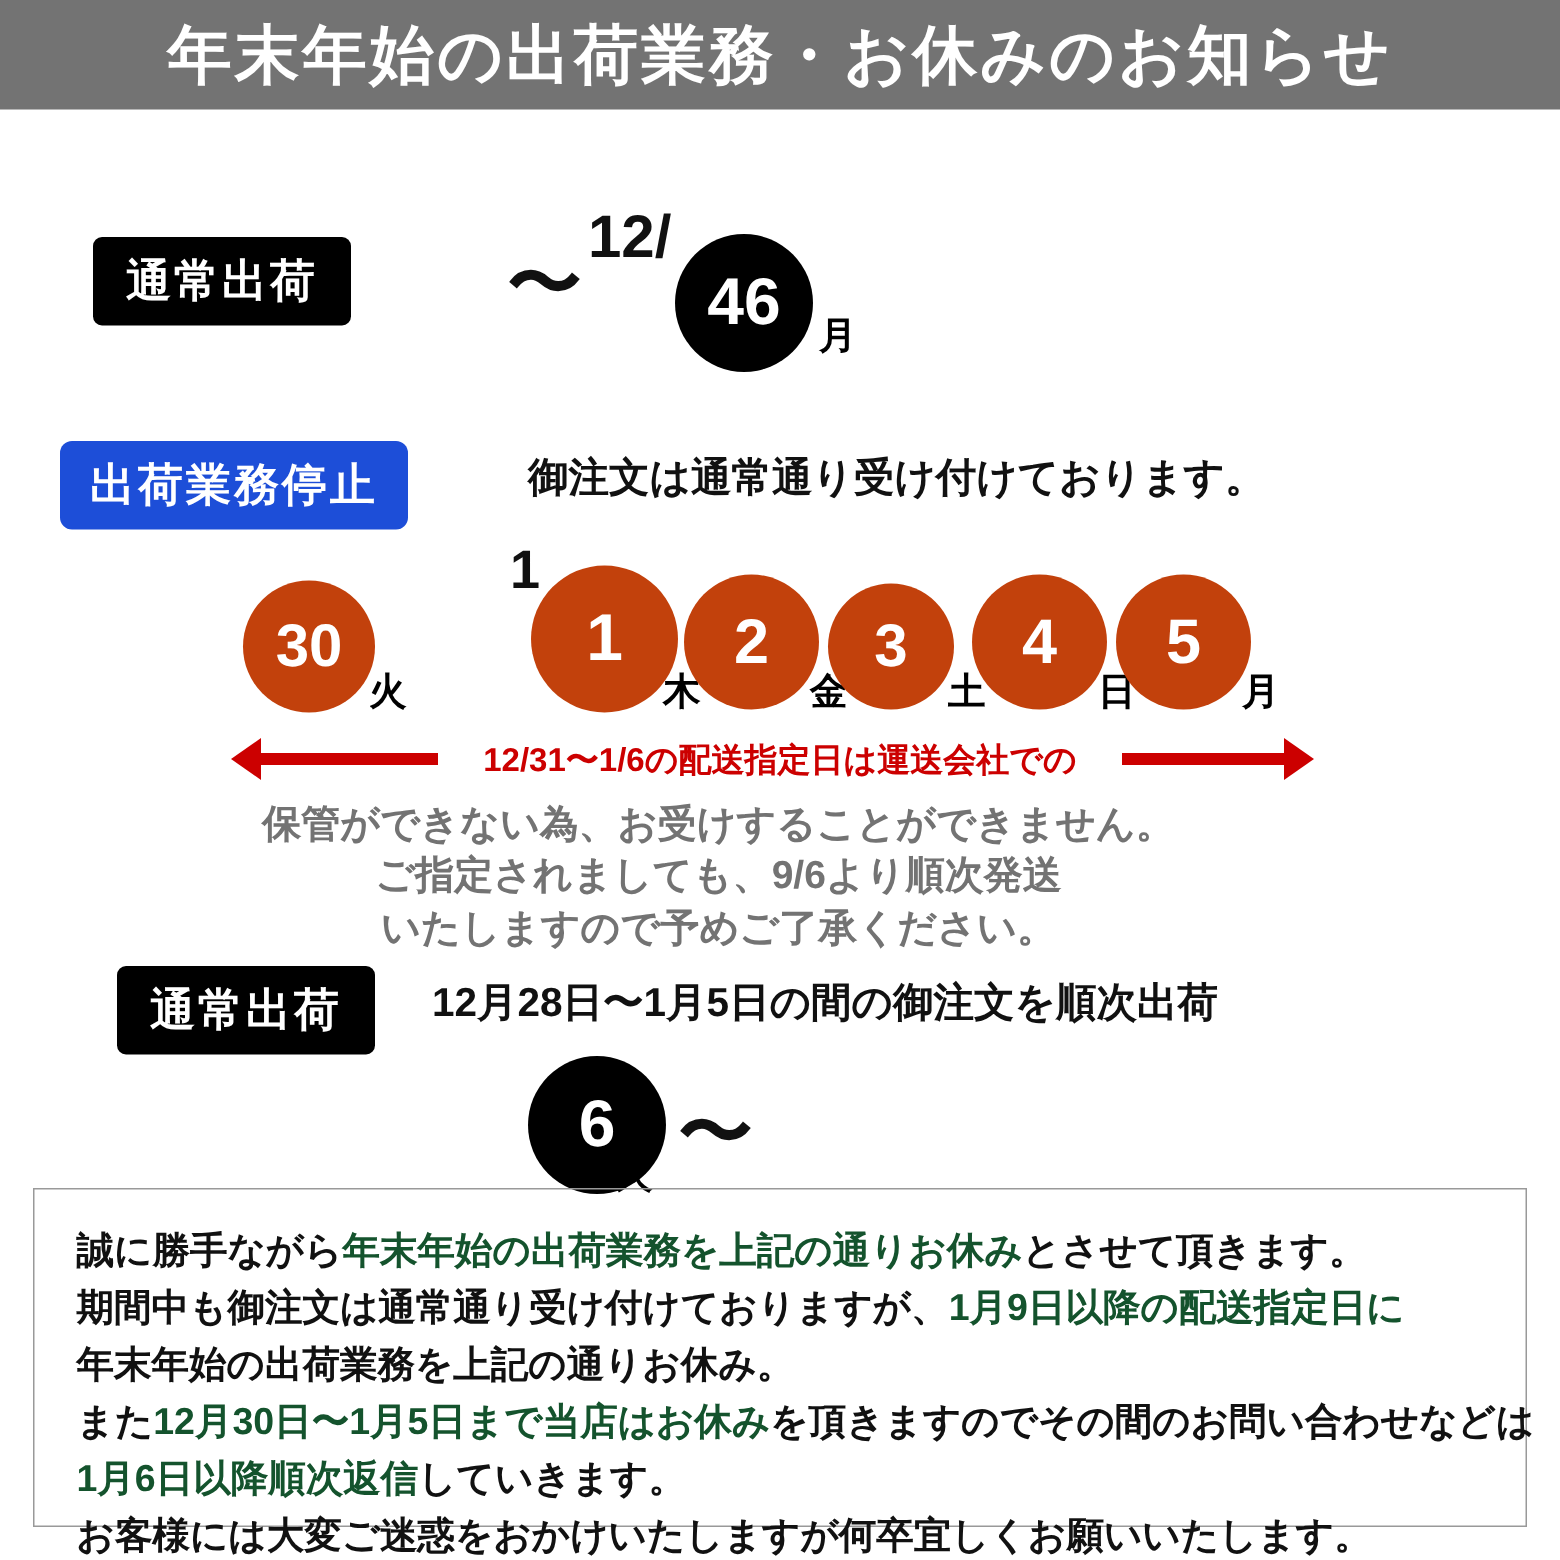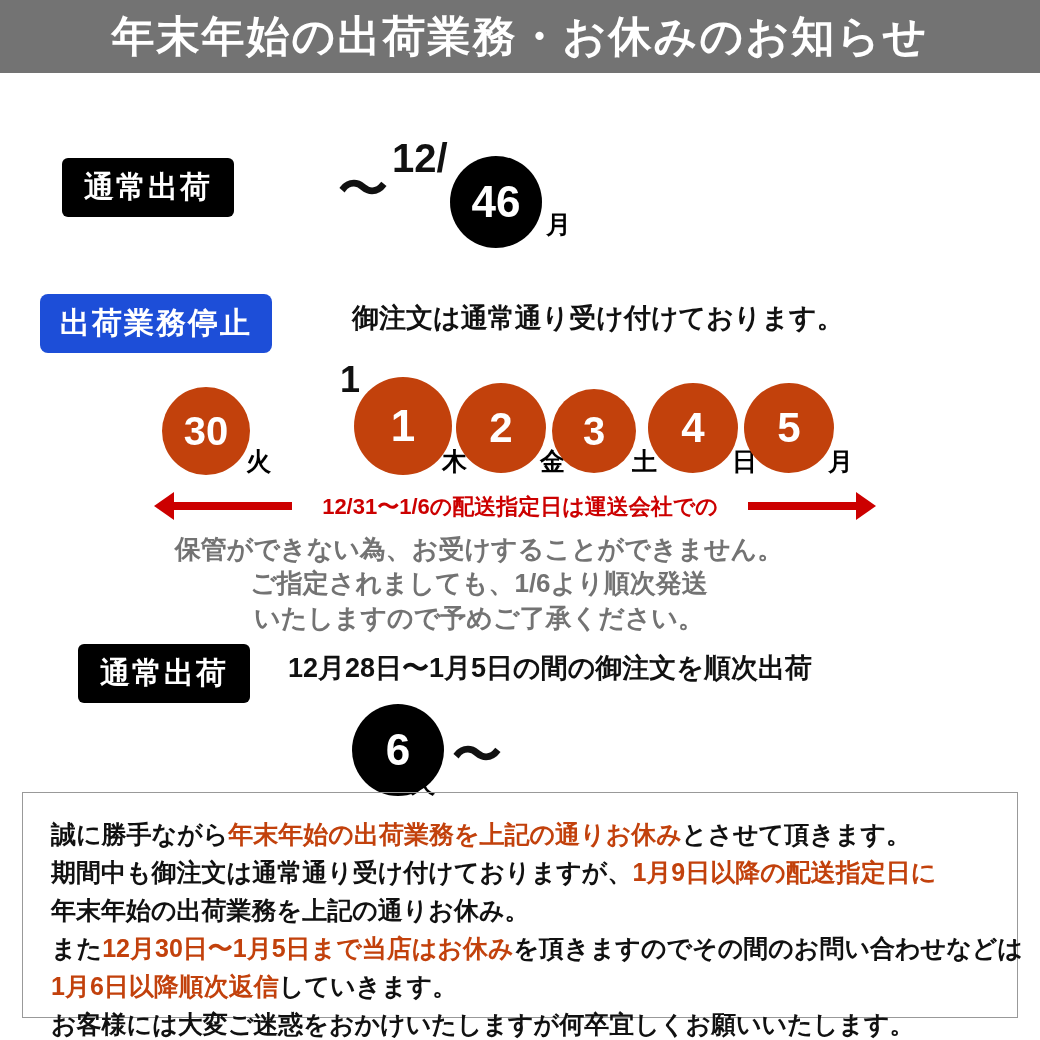--- a/index.html
+++ b/index.html
@@ -213,21 +213,21 @@
     box-sizing: border-box;
     padding: 22px 28px;
   }
   .footer-line {
     font-size: 25px;
     font-weight: bold;
     line-height: 1.52;
     color: #111111;
     white-space: nowrap;
   }
-  .hl { color: #c2410c; }
+  .hl { color: #14532d; }
 </style>
 </head>
 <body>
 
 <div class="header-band">
   <div class="header-title">年末年始の出荷業務・お休みのお知らせ</div>
 </div>
 
 <div class="row1">
   <div class="badge-wrap">
@@ -281,21 +281,21 @@
   </div>
 
   <div class="arrow-row">
     <div class="arrow-left"></div>
     <div class="arrow-right"></div>
     <div class="arrow-text">12/31〜1/6の配送指定日は運送会社での</div>
   </div>
 
   <div class="halt-lines">
     <div>保管ができない為、お受けすることができません。</div>
-    <div>ご指定されましても、1/6より順次発送</div>
+    <div>ご指定されましても、9/6より順次発送</div>
     <div>いたしますので予めご了承ください。</div>
   </div>
 </div>
 
 <div class="row3">
   <div class="badge-wrap">
     <span class="badge badge-black">通常出荷</span>
   </div>
   <div class="row3-note">12月28日〜1月5日の間の御注文を順次出荷</div>
   <div class="circle circle-black c6">6</div>

